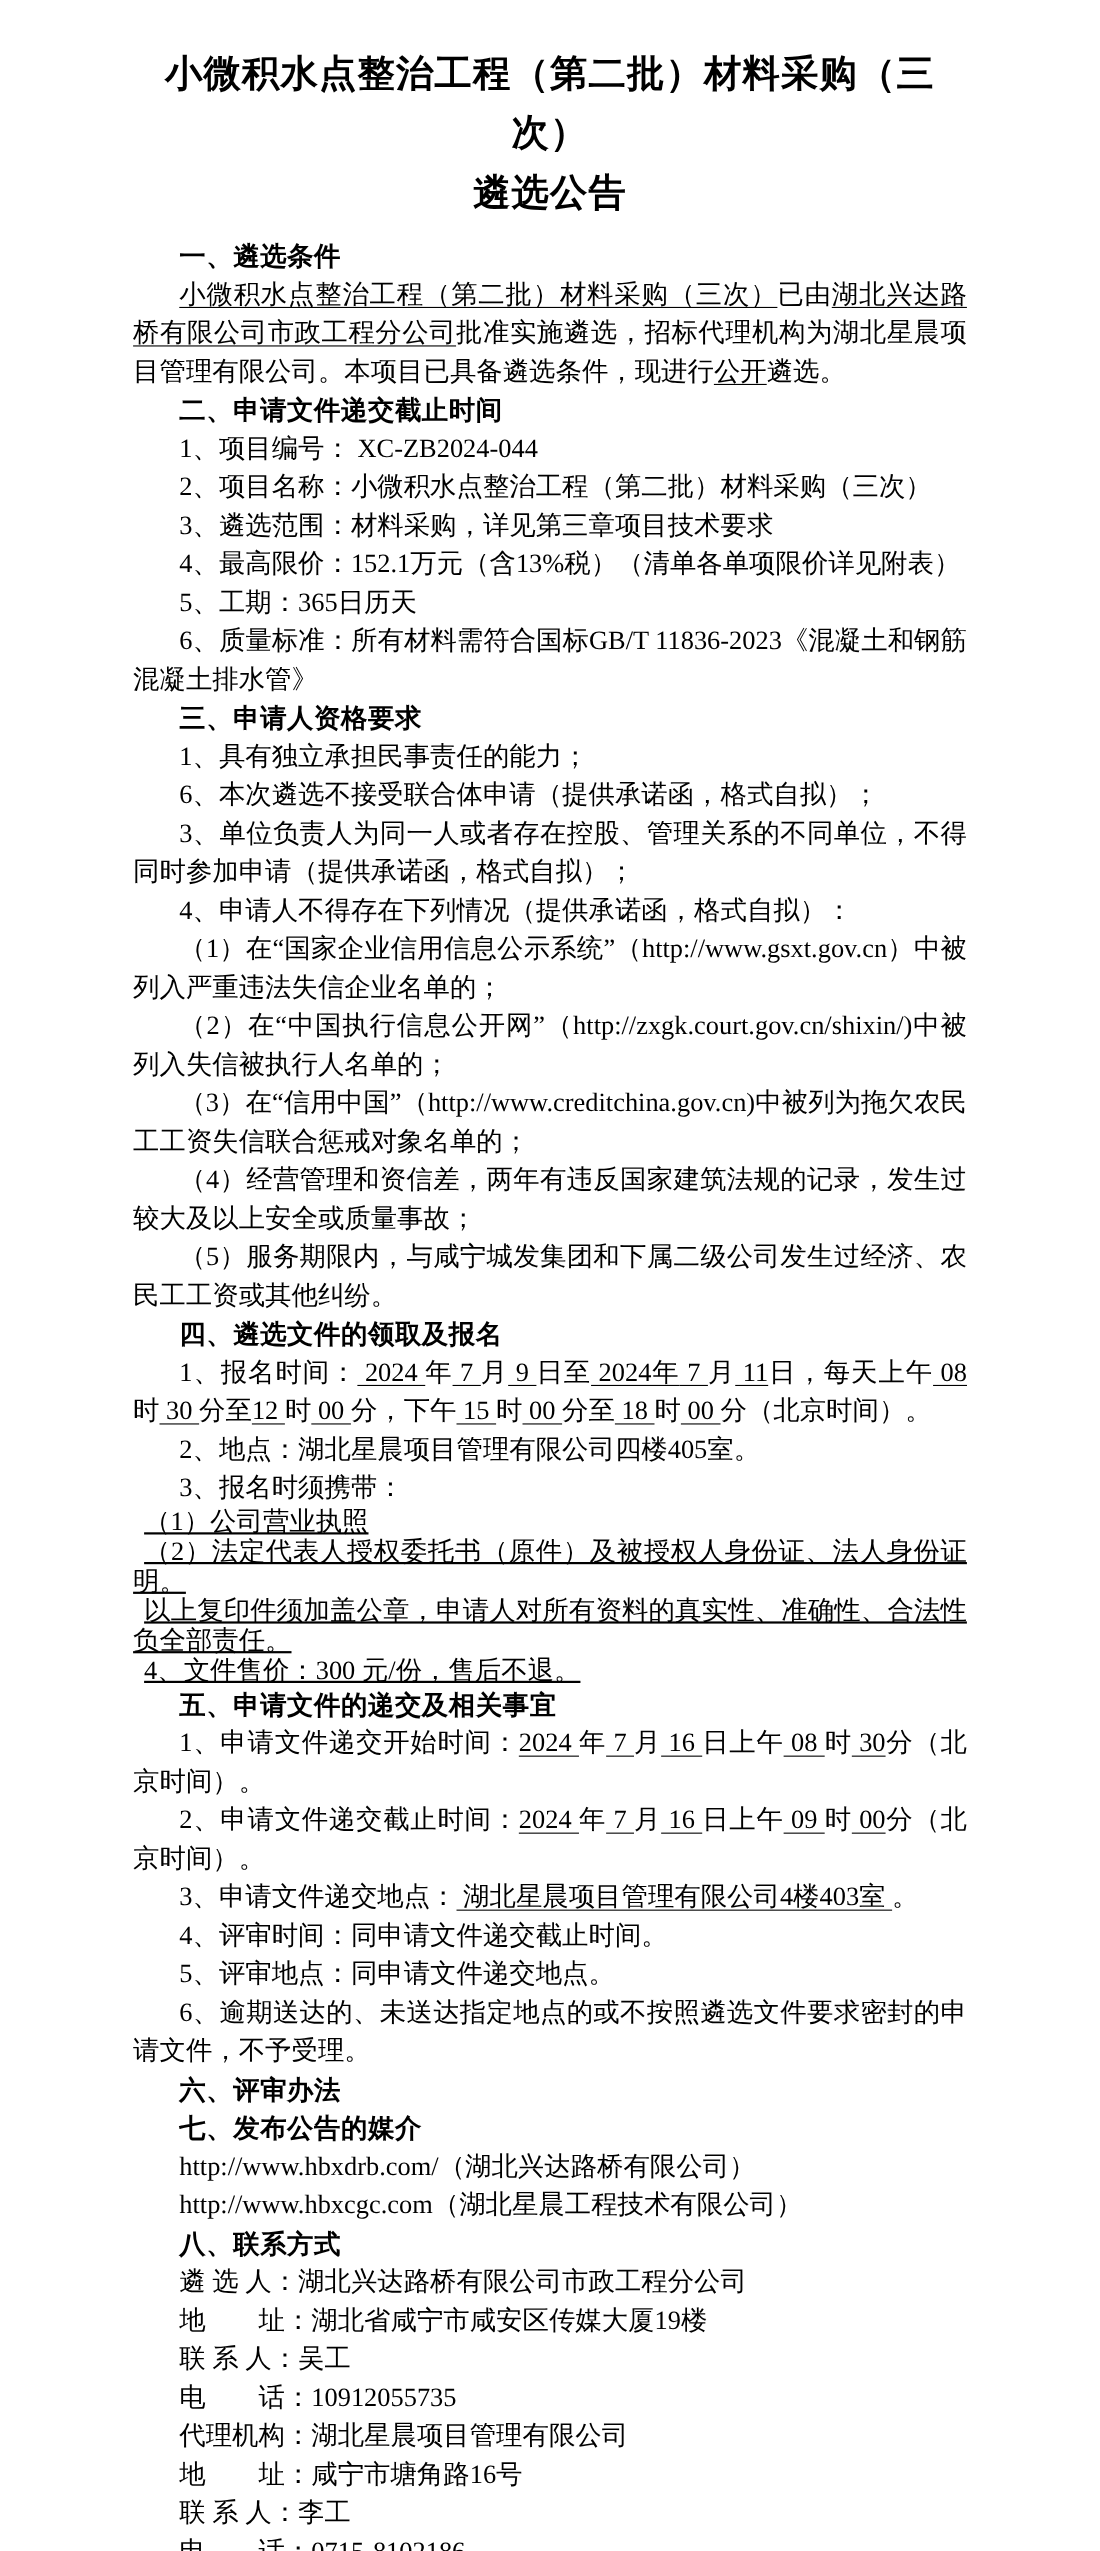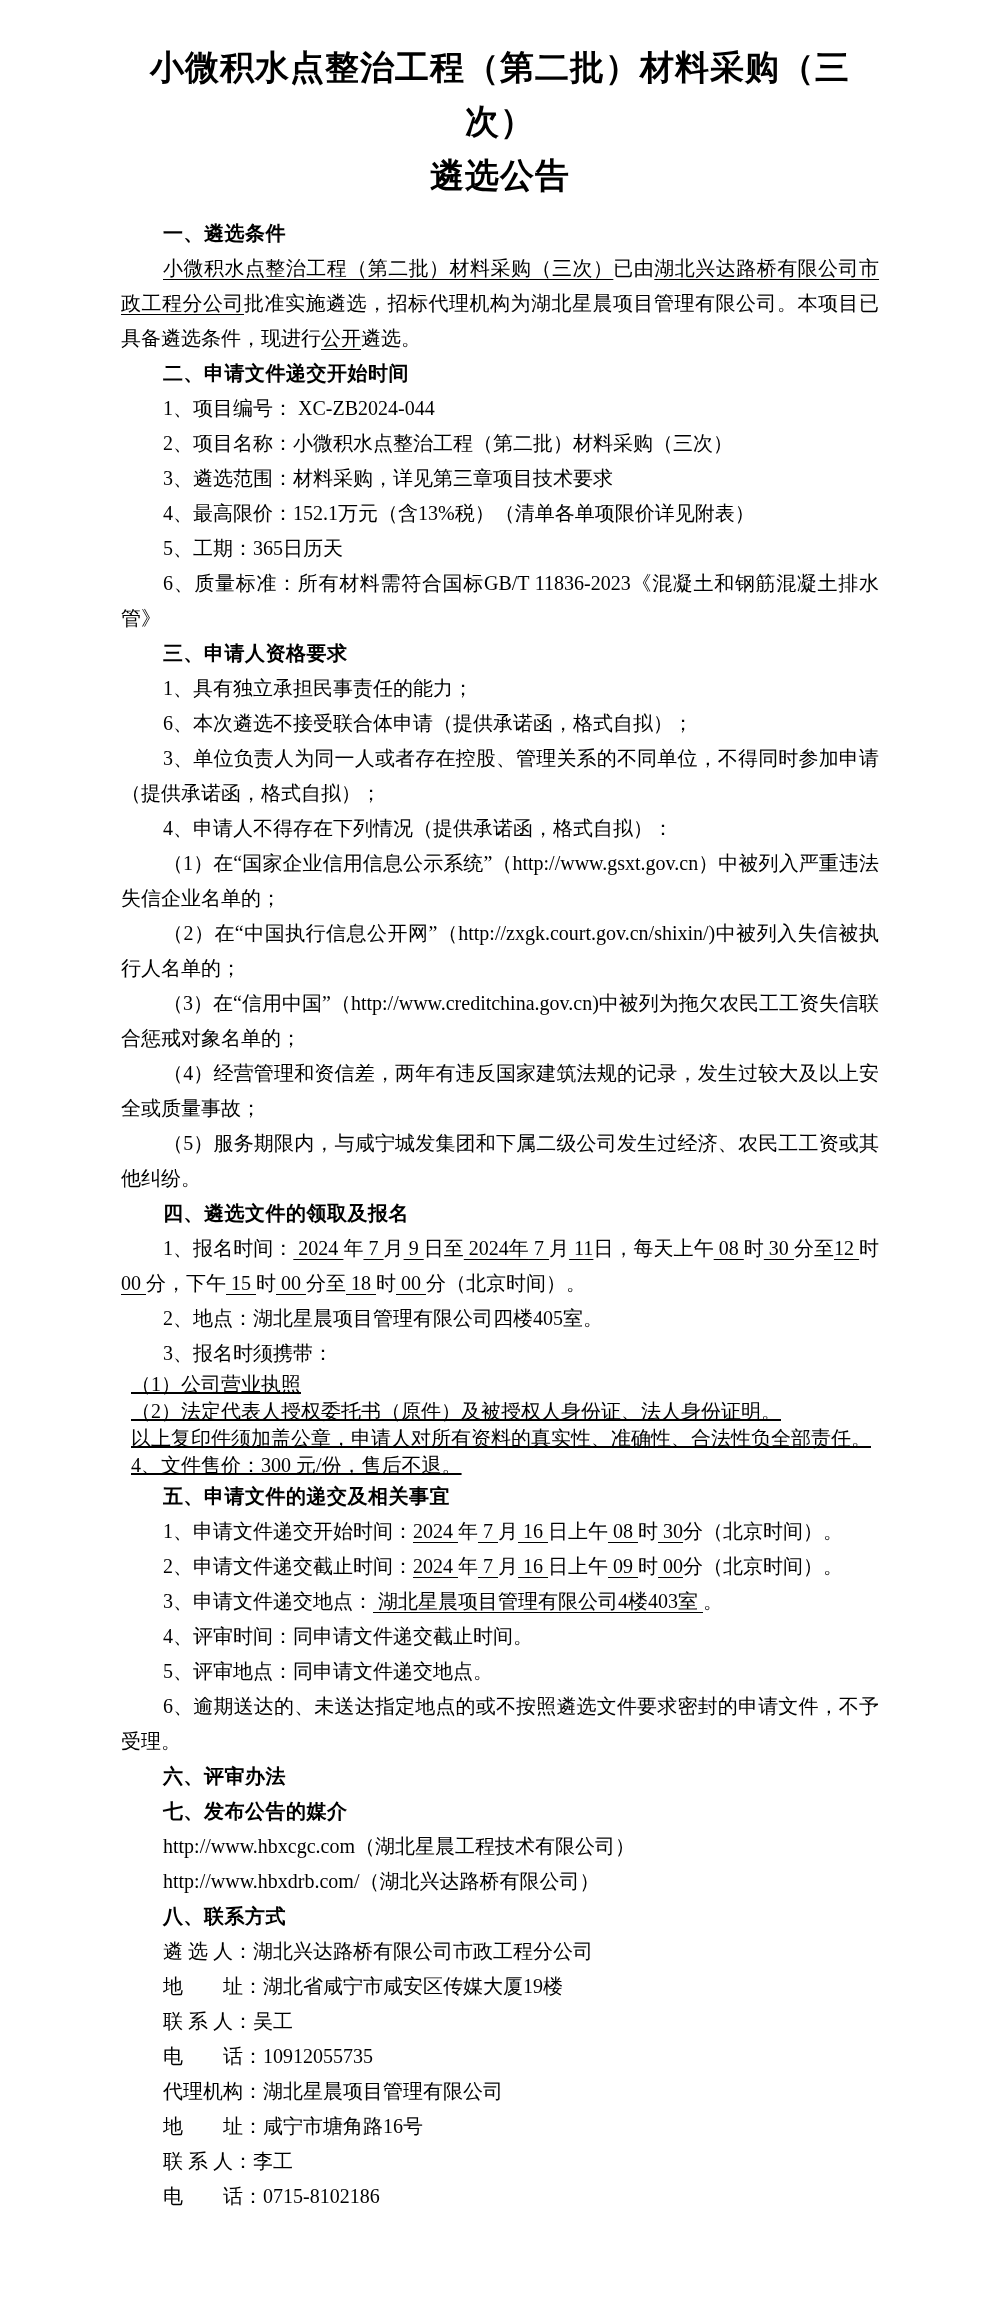--- a/index.html
+++ b/index.html
@@ -23,21 +23,21 @@
     font-family: "Liberation Sans", "DejaVu Sans", sans-serif;
     font-weight: 900;
     font-size: 34px;
     line-height: 54px;
     text-align: center;
     letter-spacing: 1px;
     margin-bottom: 14px;
   }
   .doc-body p {
     margin: 0;
-    font-size: 20px;
+    font-size: 24px;
     line-height: 35px;
     text-align: justify;
     text-indent: 42px;
     word-wrap: break-word;
     overflow-wrap: break-word;
   }
   .doc-body p.heading {
     font-family: "Liberation Sans", "DejaVu Sans", sans-serif;
     font-weight: bold;
     letter-spacing: 0.5px;
@@ -57,21 +57,21 @@
 <body>
 
 <div class="page">
   <div class="title">
     <div>小微积水点整治工程（第二批）材料采购（三次）</div>
     <div>遴选公告</div>
   </div>
   <div class="doc-body">
       <p class="heading">一、遴选条件</p>
       <p class="para"><span class="u">小微积水点整治工程（第二批）材料采购（三次）</span><span>已由</span><span class="u">湖北兴达路桥有限公司市政工程分公司</span><span>批准实施遴选，招标代理机构为湖北星晨项目管理有限公司。本项目已具备遴选条件，现进行</span><span class="u">公开</span><span>遴选。</span></p>
-      <p class="heading">二、申请文件递交开始时间</p>
+      <p class="heading">二、申请文件递交截止时间</p>
       <p class="para">1、项目编号： XC-ZB2024-044</p>
       <p class="para">2、项目名称：小微积水点整治工程（第二批）材料采购（三次）</p>
       <p class="para">3、遴选范围：材料采购，详见第三章项目技术要求</p>
       <p class="para">4、最高限价：152.1万元（含13%税）（清单各单项限价详见附表）</p>
       <p class="para">5、工期：365日历天</p>
       <p class="para">6、质量标准：所有材料需符合国标GB/T 11836-2023《混凝土和钢筋混凝土排水管》</p>
       <p class="heading">三、申请人资格要求</p>
       <p class="para">1、具有独立承担民事责任的能力；</p>
       <p class="para">6、本次遴选不接受联合体申请（提供承诺函，格式自拟）；</p>
       <p class="para">3、单位负责人为同一人或者存在控股、管理关系的不同单位，不得同时参加申请（提供承诺函，格式自拟）；</p>
@@ -91,22 +91,22 @@
       <p class="para tight">4、文件售价：300 元/份，售后不退。</p>
       <p class="heading">五、申请文件的递交及相关事宜</p>
       <p class="para"><span>1、申请文件递交开始时间：</span><span class="u">2024 </span><span>年</span><span class="u"> 7 </span><span>月</span><span class="u"> 16  </span><span>日上午</span><span class="u"> 08 </span><span>时</span><span class="u"> 30</span><span>分（北京时间）。</span></p>
       <p class="para"><span>2、申请文件递交截止时间：</span><span class="u">2024 </span><span>年</span><span class="u"> 7 </span><span>月</span><span class="u"> 16 </span><span>日上午</span><span class="u"> 09 </span><span>时</span><span class="u"> 00</span><span>分（北京时间）。</span></p>
       <p class="para"><span>3、申请文件递交地点：</span><span class="u"> 湖北星晨项目管理有限公司4楼403室  </span><span>。</span></p>
       <p class="para">4、评审时间：同申请文件递交截止时间。</p>
       <p class="para">5、评审地点：同申请文件递交地点。</p>
       <p class="para">6、逾期送达的、未送达指定地点的或不按照遴选文件要求密封的申请文件，不予受理。</p>
       <p class="heading">六、评审办法</p>
       <p class="heading">七、发布公告的媒介</p>
+      <p class="para">http://www.hbxdrb.com/（湖北兴达路桥有限公司）</p>
       <p class="para">http://www.hbxcgc.com（湖北星晨工程技术有限公司）</p>
-      <p class="para">http://www.hbxdrb.com/（湖北兴达路桥有限公司）</p>
       <p class="heading">八、联系方式</p>
       <p class="para">遴 选 人：湖北兴达路桥有限公司市政工程分公司</p>
       <p class="para">地　　址：湖北省咸宁市咸安区传媒大厦19楼</p>
       <p class="para">联 系 人：吴工</p>
       <p class="para">电　　话：10912055735</p>
       <p class="para">代理机构：湖北星晨项目管理有限公司</p>
       <p class="para">地　　址：咸宁市塘角路16号</p>
       <p class="para">联 系 人：李工</p>
       <p class="para">电　　话：0715-8102186</p>
     </div>

